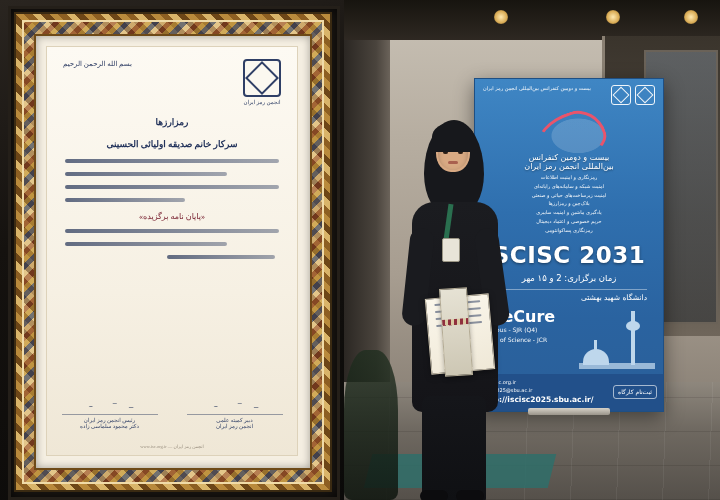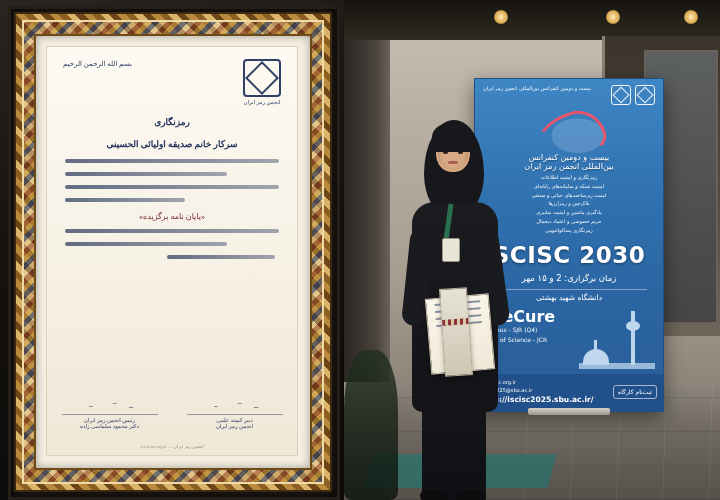--- a/index.html
+++ b/index.html
@@ -338,21 +338,20 @@
   }
   .banner-dates {
     direction: rtl;
     text-align: center;
     font-size: 8.5px;
     line-height: 1.75;
     margin-top: 3px;
   }
   .banner-venue {
     direction: rtl;
-    text-align: center;
     font-size: 7.5px;
     margin-top: 3px;
     border-top: 1px solid rgba(255,255,255,.4);
     padding-top: 3px;
     margin-left: 16px;
     margin-right: 16px;
   }
   .banner-journal {
     margin-top: 7px;
     padding-left: 10px;
@@ -603,21 +602,21 @@
 
     <div class="paper">
       <div class="cert-top">
         <div class="cert-bismillah">بسم الله الرحمن الرحیم</div>
         <div>
           <div class="cert-logo"></div>
           <div class="cert-org">انجمن رمز ایران</div>
         </div>
       </div>
 
-      <div class="cert-title">رمزنگاری</div>
+      <div class="cert-title">رمزارزها</div>
       <div class="cert-title">سرکار خانم صدیقه اولیائی الحسینی</div>
 
       <div class="cert-body">
         <div class="ph-line"></div>
         <div class="ph-line short"></div>
         <div class="ph-line"></div>
         <div class="ph-line shorter"></div>
       </div>
 
       <div class="cert-quote">«پایان نامه برگزیده»</div>
@@ -680,21 +679,21 @@
       <div class="banner-fa-list">
         <div>رمزنگاری و امنیت اطلاعات</div>
         <div>امنیت شبکه و سامانه‌های رایانه‌ای</div>
         <div>امنیت زیرساخت‌های حیاتی و صنعتی</div>
         <div>بلاک‌چین و رمزارزها</div>
         <div>یادگیری ماشین و امنیت سایبری</div>
         <div>حریم خصوصی و اعتماد دیجیتال</div>
         <div>رمزنگاری پساکوانتومی</div>
       </div>
 
-      <div class="banner-title">SCISC 2030</div>
+      <div class="banner-title">SCISC 2031</div>
 
       <div class="banner-dates">
         <div>زمان برگزاری: 2 و ۱۵ مهر</div>
       </div>
 
       <div class="banner-venue">دانشگاه شهید بهشتی</div>
 
       <div class="banner-journal">
         <div class="journal-name">ISeCure</div>
         <div class="journal-sub">Scopus - SJR (Q4)</div>

